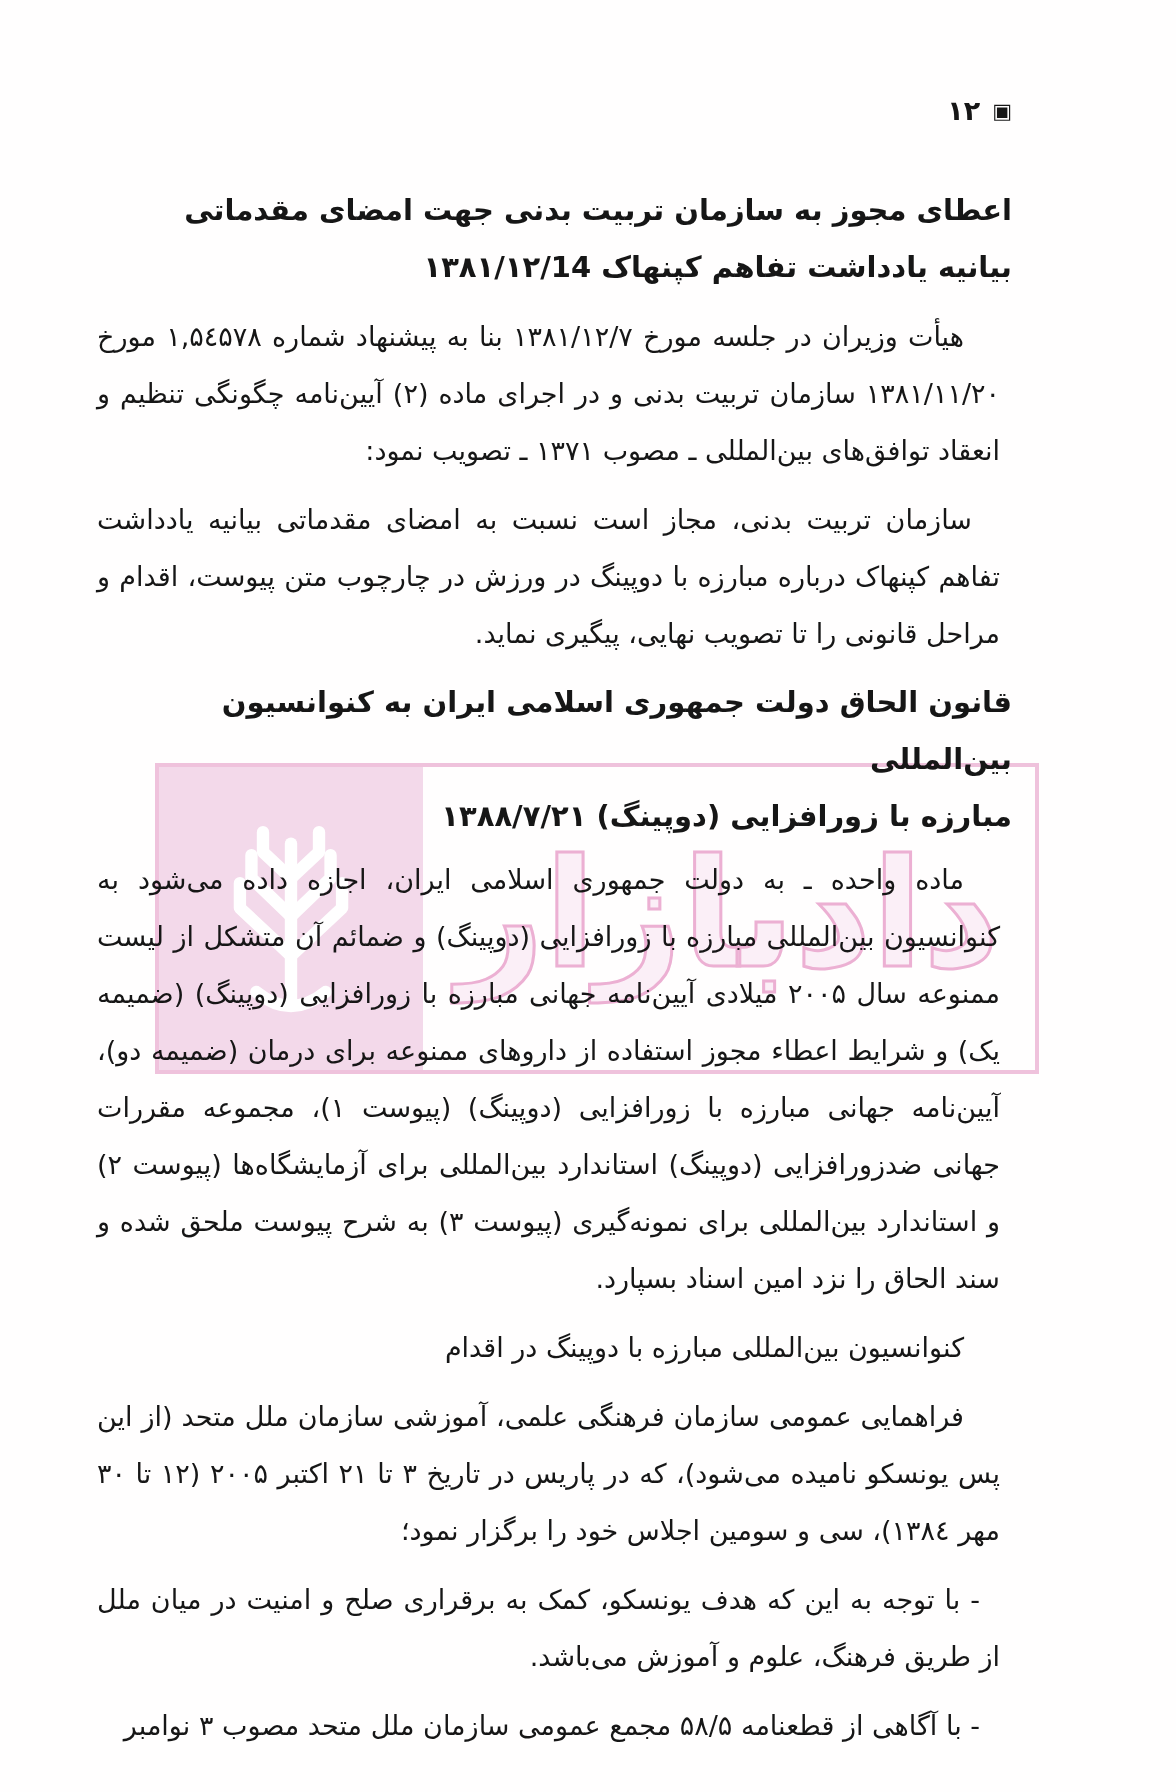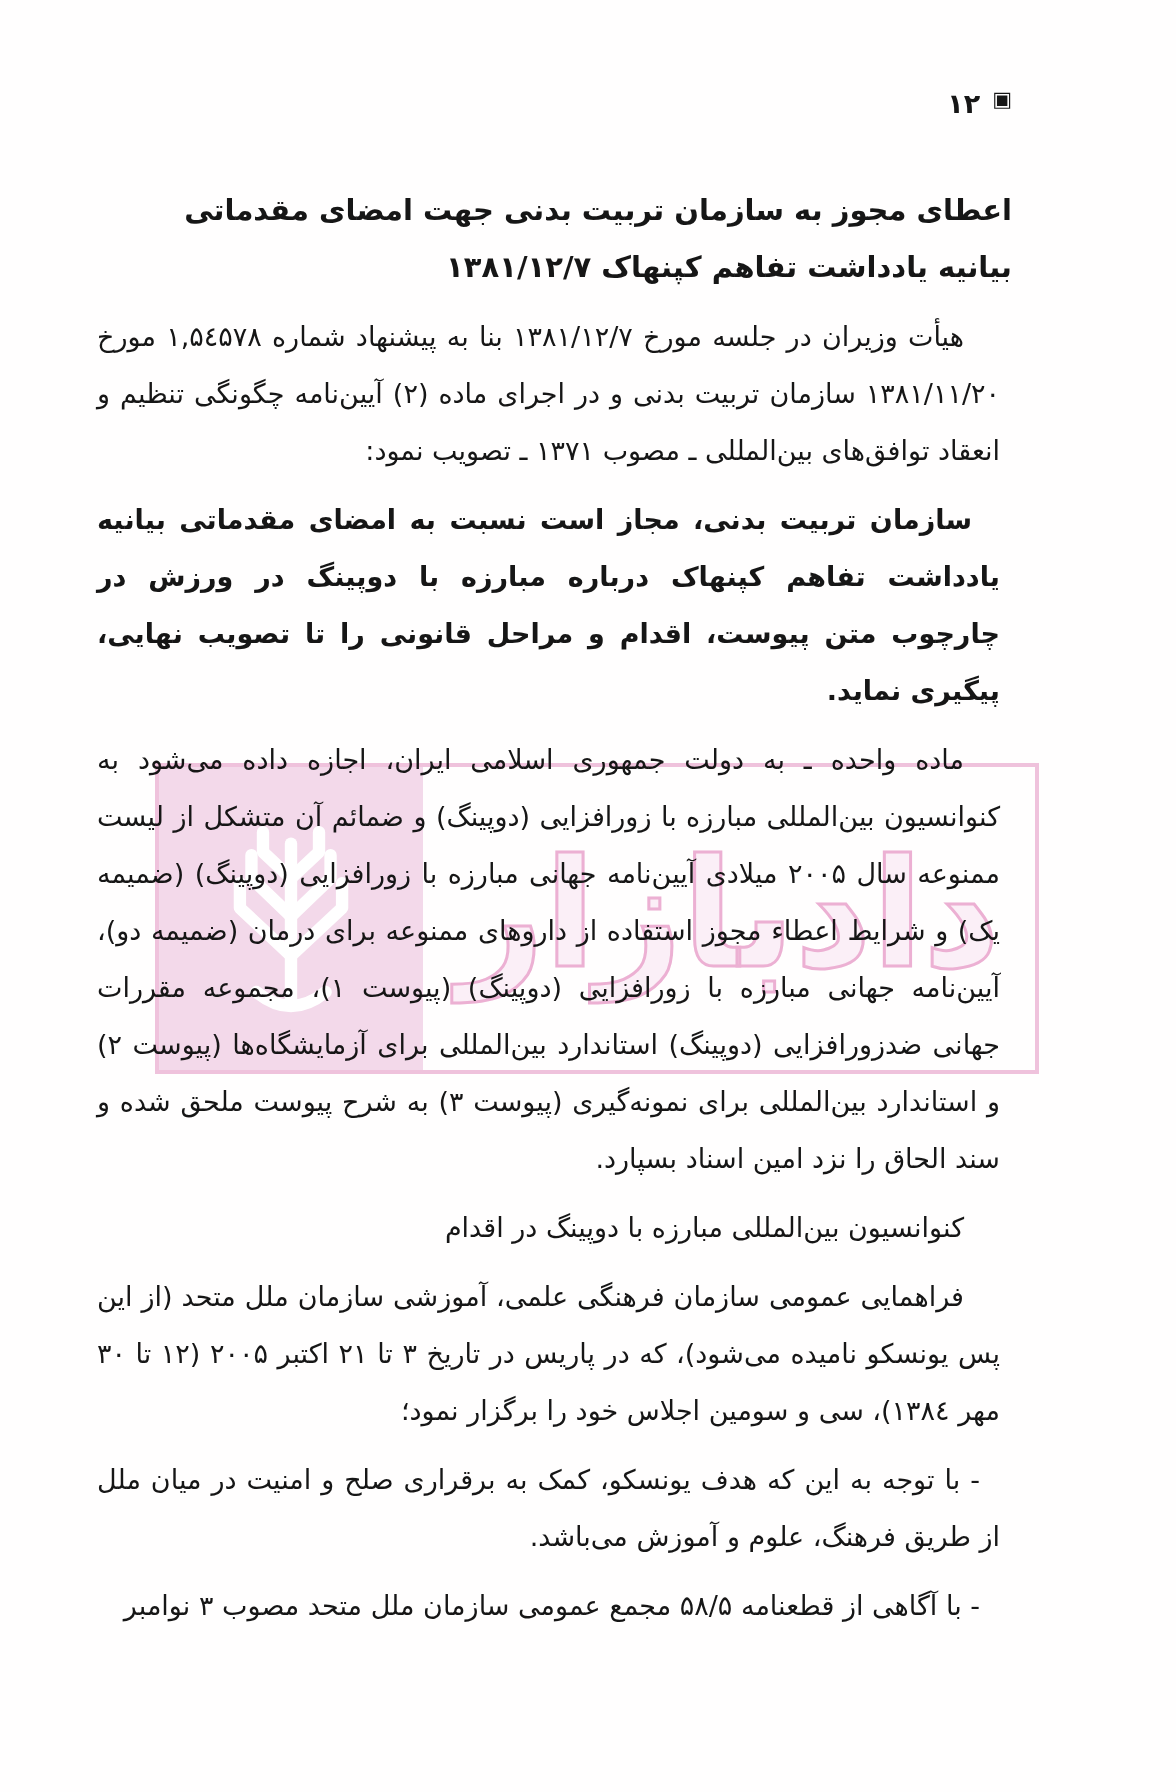--- a/index.html
+++ b/index.html
@@ -45,20 +45,21 @@
   }
   
   .content{
     position:relative;z-index:1;
     padding:0 164px 0 85px; 
   }
   .running-head{
     direction:ltr;
     display:flex;
     justify-content:flex-end;
+    align-items:center;
     gap:12px;
     padding-top:88px;
     font-size:27px;
     font-weight:bold;
     height:44px;
   }
   .running-head .orn{font-size:21px;line-height:1;transform:translateY(1px);}
   .running-head .title{direction:rtl;}
   .heading{
     font-weight:bold;
@@ -68,21 +69,21 @@
   .h1{margin-top:50px;}
   .h2{margin-top:10px;}
   .para{
     margin:12px;
     font-size:27px;
     line-height:57px;
     text-align:justify;
   }
   .short{text-align:right;}
   .ind36{text-indent:36px;}
-  .ind28{text-indent:28px;font-weight:bold;}
+  .ind28{text-indent:28px;}
   .ind20{text-indent:20px;}
   .p1{margin-top:12px;}
   .p3{margin-top:6px;}
   
   .tree{stroke:#ffffff;stroke-width:15;fill:none;stroke-linecap:round;stroke-linejoin:round;}
 </style>
 </head>
 <body>
 
 <div class="page">
@@ -107,27 +108,31 @@
 
   <div class="content">
 
     <div class="running-head">
       <span>۱۲</span>
       <span class="orn">▣</span>
     </div>
 
     <div class="heading h1">
       <div>اعطای مجوز به سازمان تربیت بدنی جهت امضای مقدماتی</div>
-      <div>بیانیه یادداشت تفاهم کپنهاک ۱۳۸۱/۱۲/۷</div>
+      <div>بیانیه یادداشت تفاهم کپنهاک ۱۳۸۱/۱۲/14</div>
     </div>
 
     <p class="para ind36 p1">هیأت وزیران در جلسه مورخ ۱۳۸۱/۱۲/۷ بنا به پیشنهاد شماره ۱,۵٤۵۷۸ مورخ ۱۳۸۱/۱۱/۲۰ سازمان تربیت بدنی و در اجرای ماده (۲) آیین‌نامه چگونگی تنظیم و انعقاد توافق‌های بین‌المللی ـ مصوب ۱۳۷۱ ـ تصویب نمود:</p>
 
     <p class="para ind28">سازمان تربیت بدنی، مجاز است نسبت به امضای مقدماتی بیانیه یادداشت تفاهم کپنهاک درباره مبارزه با دوپینگ در ورزش در چارچوب متن پیوست، اقدام و مراحل قانونی را تا تصویب نهایی، پیگیری نماید.</p>
 
+    <div class="heading h2">
+      <div>قانون الحاق دولت جمهوری اسلامی ایران به کنوانسیون بین‌المللی</div>
+      <div>مبارزه با زورافزایی (دوپینگ) ۱۳۸۸/۷/۲۱</div>
+    </div>
 
     <p class="para ind36 p3">ماده واحده ـ به دولت جمهوری اسلامی ایران، اجازه داده می‌شود به کنوانسیون بین‌المللی مبارزه با زورافزایی (دوپینگ) و ضمائم آن متشکل از لیست ممنوعه سال ۲۰۰۵ میلادی آیین‌نامه جهانی مبارزه با زورافزایی (دوپینگ) (ضمیمه یک) و شرایط اعطاء مجوز استفاده از داروهای ممنوعه برای درمان (ضمیمه دو)، آیین‌نامه جهانی مبارزه با زورافزایی (دوپینگ) (پیوست ۱)، مجموعه مقررات جهانی ضدزورافزایی (دوپینگ) استاندارد بین‌المللی برای آزمایشگاه‌ها (پیوست ۲) و استاندارد بین‌المللی برای نمونه‌گیری (پیوست ۳) به شرح پیوست ملحق شده و سند الحاق را نزد امین اسناد بسپارد.</p>
 
     <p class="para short ind36">کنوانسیون بین‌المللی مبارزه با دوپینگ در اقدام</p>
 
     <p class="para ind36">فراهمایی عمومی سازمان فرهنگی علمی، آموزشی سازمان ملل متحد (از این پس یونسکو نامیده می‌شود)، که در پاریس در تاریخ ۳ تا ۲۱ اکتبر ۲۰۰۵ (۱۲ تا ۳۰ مهر ۱۳۸٤)، سی و سومین اجلاس خود را برگزار نمود؛</p>
 
     <p class="para ind20">- با توجه به این که هدف یونسکو، کمک به برقراری صلح و امنیت در میان ملل از طریق فرهنگ، علوم و آموزش می‌باشد.</p>
 
 

